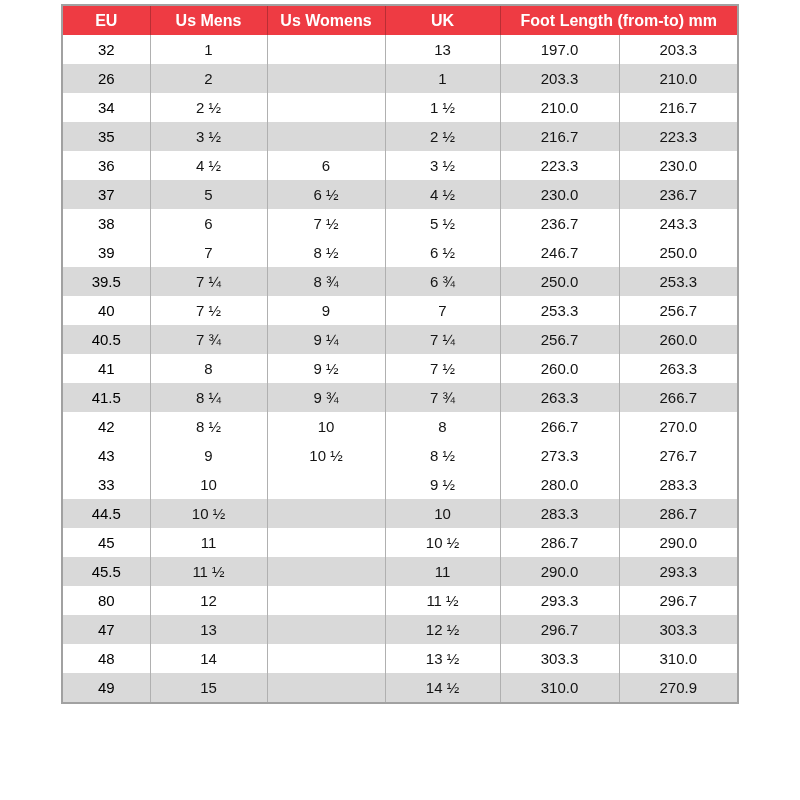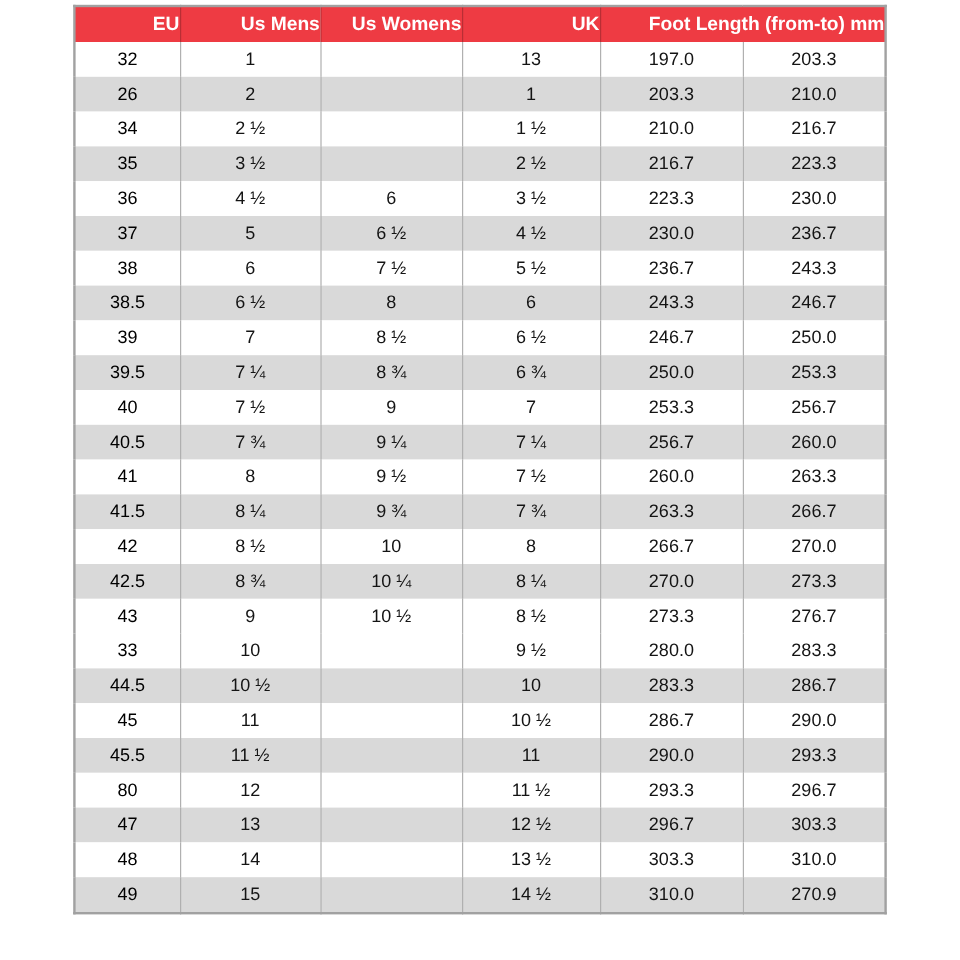--- a/index.html
+++ b/index.html
@@ -31,21 +31,21 @@
     border:2px solid var(--outer-border);
     table-layout:fixed;
   }
   table.size-table th{
     background:var(--header-bg);
     color:var(--header-text);
     font-weight:bold;
     font-size:16px;
     height:29px;
     padding:0;
-    text-align:right;
+    text-align:center;
     border-left:1px solid var(--header-divider);
   }
   table.size-table th:first-child{
     border-left:none;
   }
   table.size-table td{
     height:29px;
     padding:0;
     text-align:center;
     vertical-align:middle;
@@ -135,28 +135,20 @@
           <td>236.7</td>
         </tr>
         <tr>
           <td>38</td>
           <td>6</td>
           <td>7 ½</td>
           <td>5 ½</td>
           <td>236.7</td>
           <td>243.3</td>
         </tr>
-        <tr class="alt">
-          <td>38.5</td>
-          <td>6 ½</td>
-          <td>8</td>
-          <td>6</td>
-          <td>243.3</td>
-          <td>246.7</td>
-        </tr>
         <tr>
           <td>39</td>
           <td>7</td>
           <td>8 ½</td>
           <td>6 ½</td>
           <td>246.7</td>
           <td>250.0</td>
         </tr>
         <tr class="alt">
           <td>39.5</td>
@@ -199,28 +191,20 @@
           <td>266.7</td>
         </tr>
         <tr>
           <td>42</td>
           <td>8 ½</td>
           <td>10</td>
           <td>8</td>
           <td>266.7</td>
           <td>270.0</td>
         </tr>
-        <tr class="alt">
-          <td>42.5</td>
-          <td>8 ¾</td>
-          <td>10 ¼</td>
-          <td>8 ¼</td>
-          <td>270.0</td>
-          <td>273.3</td>
-        </tr>
         <tr>
           <td>43</td>
           <td>9</td>
           <td>10 ½</td>
           <td>8 ½</td>
           <td>273.3</td>
           <td>276.7</td>
         </tr>
         <tr>
           <td>33</td>

